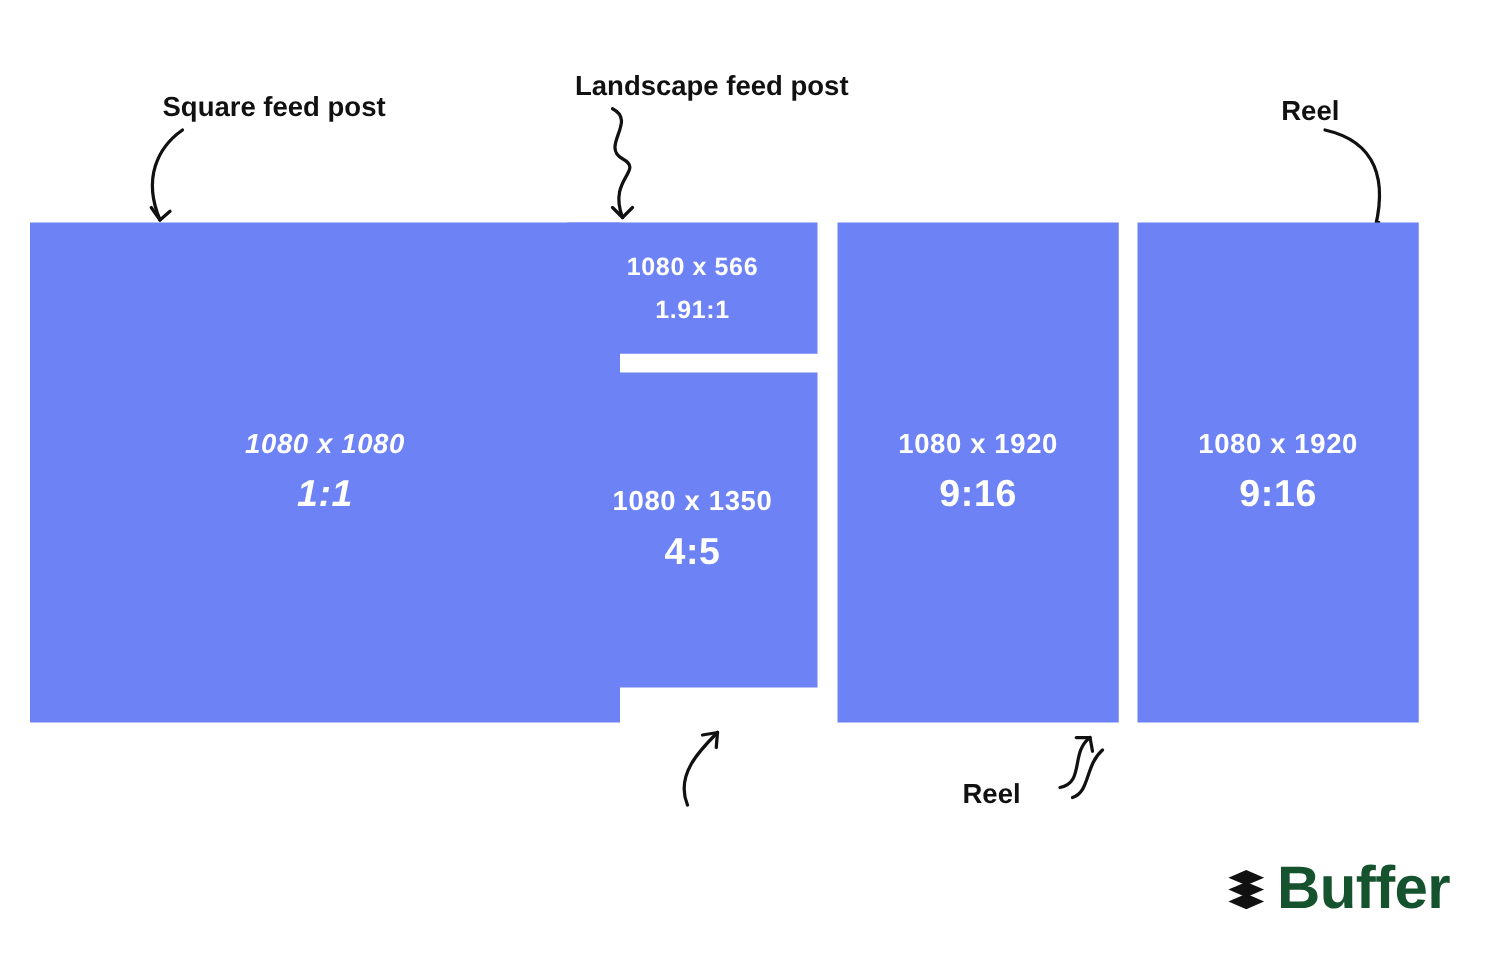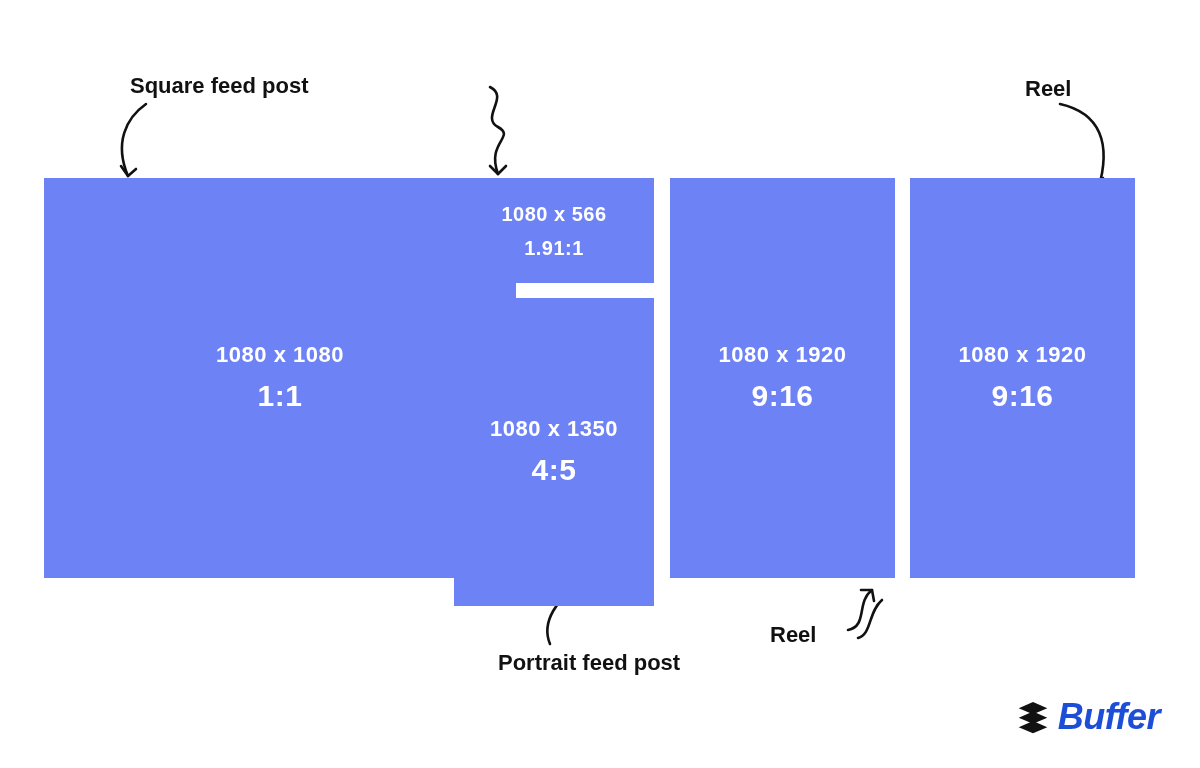--- a/index.html
+++ b/index.html
@@ -57,72 +57,71 @@
   .brand {
     position: absolute;
     right: 40px;
     bottom: 30px;
     display: flex;
     align-items: center;
     gap: 8px;
   }
   .brand .word {
     font-weight: 800;
-    font-size: 36px;
-    color: #1d4ed8;
+    font-size: 48px;
+    color: #14532d;
     letter-spacing: -0.5px;
-    font-style: italic;
   }
 </style>
 </head>
 <body>
 
 <div class="stage">
 
   <div class="label" style="left:130px; top:73px;">Square feed post</div>
   <svg class="arrow" style="left:96px; top:98px; width:80px; height:90px;" viewBox="0 0 80 90">
     <path d="M50 6 C 30 20, 18 45, 32 78" fill="none" stroke="#111" stroke-width="2.6" stroke-linecap="round"></path>
     <path d="M32 78 l -7 -10 M32 78 l 8 -7" fill="none" stroke="#111" stroke-width="2.6" stroke-linecap="round"></path>
   </svg>
 
+  <div class="label" style="left:460px; top:56px;">Landscape feed post</div>
   <svg class="arrow" style="left:470px; top:82px; width:70px; height:100px;" viewBox="0 0 70 100">
     <path d="M20 5 C 40 15, 10 35, 28 45 C 46 55, 16 60, 28 92" fill="none" stroke="#111" stroke-width="2.6" stroke-linecap="round"></path>
     <path d="M28 92 l -8 -8 M28 92 l 8 -8" fill="none" stroke="#111" stroke-width="2.6" stroke-linecap="round"></path>
   </svg>
 
   <div class="label" style="left:1006px; top:76px;margin-left:19px;">Reel</div>
   <svg class="arrow" style="left:1050px; top:98px; width:80px; height:100px;" viewBox="0 0 80 100">
     <path d="M10 6 C 50 15, 62 45, 48 92" fill="none" stroke="#111" stroke-width="2.6" stroke-linecap="round"></path>
     <path d="M48 92 l -10 -6 M48 92 l 5 -12" fill="none" stroke="#111" stroke-width="2.6" stroke-linecap="round"></path>
   </svg>
 
-  <div class="label" style="left:498px; top:650px;">Portrait feed post</div>
   <svg class="arrow" style="left:530px; top:580px; width:70px; height:70px;" viewBox="0 0 70 70">
     <path d="M20 64 C 10 40, 30 20, 44 6" fill="none" stroke="#111" stroke-width="2.6" stroke-linecap="round"></path>
     <path d="M44 6 l -12 2 M44 6 l -1 12" fill="none" stroke="#111" stroke-width="2.6" stroke-linecap="round"></path>
   </svg>
 
   <div class="label" style="left:770px; top:622px;">Reel</div>
   <svg class="arrow" style="left:838px; top:582px; width:60px; height:60px;" viewBox="0 0 60 60">
     <path d="M10 48 C 30 44, 18 20, 34 8" fill="none" stroke="#111" stroke-width="2.6" stroke-linecap="round"></path>
     <path d="M34 8 l -11 0 M34 8 l 2 11" fill="none" stroke="#111" stroke-width="2.6" stroke-linecap="round"></path>
     <path d="M20 56 C 34 52, 30 30, 44 18" fill="none" stroke="#111" stroke-width="2.6" stroke-linecap="round"></path>
   </svg>
 
-  <div class="box" style="left:44px; top:178px; width:472px; height:400px;">
+  <div class="box" style="left:24px; top:178px; width:472px; height:400px;font-style:italic;">
     <div class="dims">1080 x 1080</div>
     <div class="ratio">1:1</div>
   </div>
 
   <div class="box landscape" style="left:454px; top:178px; width:200px; height:105px;">
     <div class="dims">1080 x 566</div>
     <div class="ratio">1.91:1</div>
   </div>
 
-  <div class="box" style="left:454px; top:298px; width:200px; height:308px;">
+  <div class="box" style="left:454px; top:298px; width:200px; height:252px;">
     <div class="dims">1080 x 1350</div>
     <div class="ratio">4:5</div>
   </div>
 
   <div class="box" style="left:670px; top:178px; width:225px; height:400px;">
     <div class="dims">1080 x 1920</div>
     <div class="ratio">9:16</div>
   </div>
 
   <div class="box" style="left:910px; top:178px; width:225px; height:400px;">

